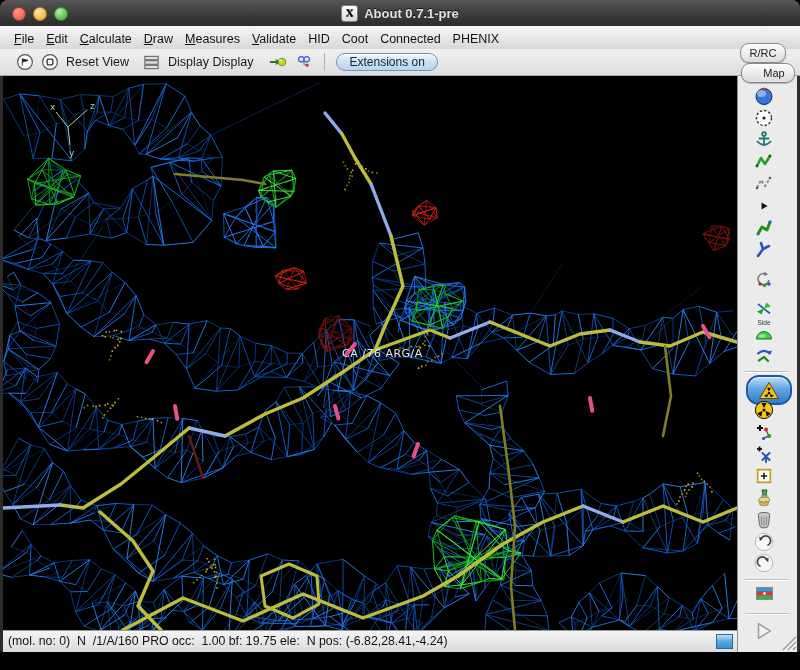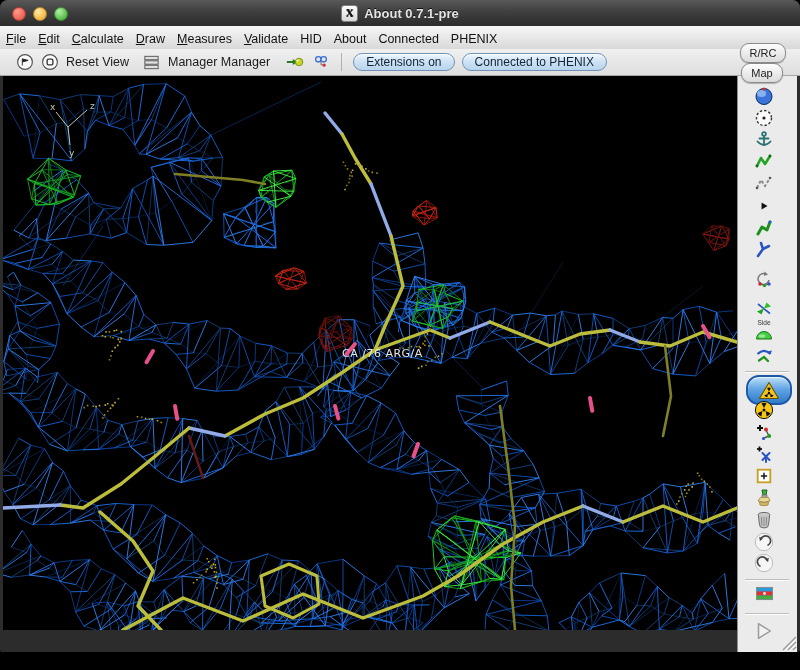--- a/index.html
+++ b/index.html
@@ -16,21 +16,21 @@
   .light.green{background:radial-gradient(circle at 35% 30%,#b8f0a8,#61c454 60%,#44a338);border:1px solid #3d8f32;}
   #title{position:absolute;left:0;top:0;width:100%;height:26px;display:flex;align-items:center;
     justify-content:center;gap:6px;color:#e3e3e3;font-size:13px;font-weight:bold;
     text-shadow:0 -1px 0 #111;}
   #xbadge{display:inline-flex;align-items:center;justify-content:center;width:15px;height:15px;
     background:linear-gradient(#fdfdfd,#d8d8d8);border:1px solid #7e7e7e;border-radius:3px;
     color:#111;font-size:11px;font-weight:bold;font-family:"Liberation Serif",serif;}
   
   #menubar{position:absolute;left:0;top:26px;width:800px;height:26px;
     background:linear-gradient(#f6f6f6,#d6d6d6);border-bottom:1px solid #9c9c9c;
-    display:flex;align-items:center;padding-left:0;box-sizing:border-box;}
+    display:flex;align-items:center;padding-left:8px;box-sizing:border-box;}
   .menu-item{padding:0 6px;font-size:12.5px;color:#111;white-space:nowrap;}
   .mn{text-decoration:underline;}
   
   #toolbar{position:absolute;left:0;top:49px;width:800px;height:27px;
     background:linear-gradient(#f0f0f0,#dedede);border-bottom:1px solid #a6a6a6;
     display:flex;align-items:center;padding-left:16px;box-sizing:border-box;gap:7px;}
   .tb-icon{display:flex;align-items:center;justify-content:center;}
   .tb-label{font-size:12.5px;color:#1a1a1a;white-space:nowrap;}
   .tb-sep{width:1px;height:18px;background:#b0b0b0;margin:0 4px;}
   .pillbtn{border:1px solid #6f93b8;border-radius:10px;padding:1px 12px;font-size:12px;color:#122436;
@@ -76,21 +76,21 @@
   </div>
 
   <div id="menubar">
       <div class="menu-item"><span class="mn">F</span>ile</div>
       <div class="menu-item"><span class="mn">E</span>dit</div>
       <div class="menu-item"><span class="mn">C</span>alculate</div>
       <div class="menu-item"><span class="mn">D</span>raw</div>
       <div class="menu-item"><span class="mn">M</span>easures</div>
       <div class="menu-item"><span class="mn">V</span>alidate</div>
       <div class="menu-item">HID</div>
-      <div class="menu-item">About</div>
+      <div class="menu-item">Coot</div>
       <div class="menu-item">Connected</div>
       <div class="menu-item">PHENIX</div>
     </div>
 
   <div id="toolbar">
     <span class="tb-icon">
         <svg viewBox="0 0 20 20" width="18" height="18">
           <circle cx="10" cy="10" r="8.2" fill="#fbfbfb" stroke="#555" stroke-width="1.3"></circle>
           <path d="M7,14 V6.5 L13.5,8.2 L7,10" fill="#222" stroke="#222" stroke-width="1"></path>
         </svg>
@@ -104,41 +104,40 @@
     <span class="tb-label">Reset View</span>
     <span class="tb-icon" style="margin-left:6px;">
         <svg viewBox="0 0 20 20" width="19" height="19">
           <g fill="#e0e0e0" stroke="#555">
             <rect x="3" y="3.5" width="14" height="3.6"></rect>
             <rect x="3" y="8.2" width="14" height="3.6"></rect>
             <rect x="3" y="12.9" width="14" height="3.6"></rect>
           </g>
         </svg>
       </span>
-    <span class="tb-label">Manager Manager</span>
+    <span class="tb-label">Display Display</span>
     <span class="tb-icon" style="margin-left:8px;">
         <svg viewBox="0 0 22 20" width="20" height="18">
           <line x1="2" y1="10" x2="9" y2="10" stroke="#2a7a2a" stroke-width="2.2"></line>
           <polygon points="8.5,6.8 14,10 8.5,13.2" fill="#2a7a2a"></polygon>
           <circle cx="15.5" cy="10" r="4.2" fill="#c8d428" stroke="#7a8a10"></circle>
           <ellipse cx="14" cy="8.4" rx="1.8" ry="1.2" fill="#eef59a" opacity="0.9"></ellipse>
         </svg>
       </span>
     <span class="tb-icon">
         <svg viewBox="0 0 20 20" width="18" height="18">
           <circle cx="7" cy="7" r="3" fill="#dce8fb" stroke="#3a6ad0" stroke-width="1.4"></circle>
           <circle cx="13" cy="7" r="3" fill="#dce8fb" stroke="#3a6ad0" stroke-width="1.4"></circle>
           <line x1="10" y1="9" x2="10" y2="13" stroke="#777" stroke-width="1.3"></line>
           <line x1="10" y1="13" x2="13.5" y2="13.5" stroke="#777" stroke-width="1.2"></line>
           <circle cx="13.5" cy="13.5" r="1.7" fill="#d03030"></circle>
         </svg>
       </span>
     <span class="tb-sep"></span>
     <span class="pillbtn">Extensions on</span>
-    <span class="pillbtn">Connected to PHENIX</span>
   </div>
 
   <div id="canvas-wrap"><svg width="734" height="554" viewBox="0 0 734 554">
         <rect x="0" y="0" width="734" height="554" fill="#000000"></rect>
         <g>
           <path d="M21.2 60.3L37.1 56.6M80.6 32.6L94.1 36.2M121.7 41.5L135.3 44.5M135.3 44.5L148.5 43.5M174.5 61.8L184.4 67.9M175.5 81.7L219.5 81.3M196.3 74.9L210.1 82.1M59.2 197.8L67.8 205.3M64.0 237.7L122.0 206.6M177.8 268.2L190.2 276.9M191.8 312.2L237.0 260.1M235.9 291.4L252.0 285.2M251.5 300.8L284.4 277.0M101.0 356.0L115.7 358.4M130.0 364.1L143.6 366.2M143.6 366.2L157.2 373.9M245.2 366.8L261.3 364.9M261.3 364.9L272.2 361.7M-5.5 399.7L41.5 372.7M21.2 408.3L33.4 411.8M58.2 426.9L73.6 430.1M90.1 437.4L104.9 445.4M117.8 456.9L133.4 459.0M285.6 522.5L300.6 521.9M405.7 524.0L419.5 525.3M115.9 549.9L126.5 545.5M126.5 545.5L139.5 540.0M153.4 534.8L166.7 526.7M217.6 531.9L233.2 538.8M307.3 550.6L314.2 487.8M580.2 432.7L594.3 440.3M680.2 475.0L702.1 406.4M705.0 449.4L741.0 440.1M375.6 284.5L390.5 233.6M386.3 268.6L402.3 267.2M402.3 267.2L417.2 260.1M464.3 282.6L491.6 232.1M489.8 248.4L504.2 251.8M520.1 261.1L535.2 265.5M610.0 258.7L625.0 261.2M718.3 261.5L734.1 255.4M392.4 180.2L390.8 195.1M478.3 313.9L478.4 327.5M512.6 539.1L505.5 553.9M598.7 539.9L618.1 497.0M671.1 555.3L697.8 522.9M317.5 341.3L363.7 319.7M444.5 420.0L454.6 431.3M452.4 472.9L457.2 486.4M336.4 319.9L320.5 331.2M42.4 501.0L86.8 483.6M132.9 543.3L145.9 549.1M-8.0 206.9L34.9 216.8M33.7 252.4L30.3 264.2M272.9 171.9L260.8 159.9M260.1 170.1L255.1 159.1M233.4 168.0L243.1 158.1M221.1 161.4L237.6 155.1M270.8 127.4L259.9 139.8M459.9 234.8L444.5 232.2M458.0 242.4L443.7 235.6M450.0 249.0L440.1 238.5M412.2 250.4L423.1 239.2M411.7 217.1L422.9 224.2M430.6 208.8L431.4 220.4M480.0 312.0L430.0 262.0" stroke="#0f4fb4" fill="none" stroke-width="0.8" opacity="0.45"></path>
           <path d="M30.1 82.3L36.4 19.8M81.8 73.0L96.1 19.6M163.6 51.9L174.5 61.8M178.9 118.3L168.8 125.4M168.8 125.4L152.7 136.8M117.5 132.0L87.1 157.9M29.8 173.4L39.0 181.5M39.0 181.5L49.0 188.3M106.0 236.6L121.0 238.1M110.2 259.6L153.1 248.9M190.2 276.9L203.0 277.5M350.0 314.8L367.3 250.0M22.8 317.4L35.8 322.9M64.4 374.9L104.8 344.3M272.2 361.7L286.7 348.5M298.6 378.5L296.5 310.8M46.3 424.0L58.2 426.9M104.9 445.4L117.8 456.9M133.4 459.0L150.8 465.0M205.7 502.7L246.3 484.1M252.6 509.6L269.5 515.7M269.5 515.7L285.6 522.5M314.6 530.3L329.9 532.6M360.0 541.9L377.0 539.9M389.1 539.1L405.7 524.0M100.0 559.5L115.9 549.9M111.4 582.6L121.3 529.9M209.7 568.4L251.4 526.2M260.6 561.9L282.4 524.7M273.7 541.6L287.5 537.3M375.7 542.6L411.2 529.0M393.2 535.9L405.9 541.9M500.3 486.0L506.3 437.7M582.3 455.4L613.3 430.0M622.2 455.0L646.8 418.1M700.1 436.2L711.7 437.6M372.1 274.3L386.3 268.6M474.9 252.3L489.8 248.4M547.5 298.5L575.3 238.4M625.0 261.2L639.6 262.9M639.6 262.9L655.0 269.4M670.0 272.4L686.1 266.3M686.1 266.3L703.1 265.7M703.1 265.7L718.3 261.5M398.8 210.1L394.2 224.6M478.4 327.5L481.7 339.5M481.7 339.5L488.4 353.5M503.7 394.0L501.6 408.7M514.5 479.7L512.4 494.6M512.0 509.4L507.0 524.3M562.9 553.5L572.0 546.8M609.0 532.1L619.8 520.3M719.2 532.3L736.0 520.4M349.2 347.4L364.6 352.6M364.6 352.6L380.4 359.2M354.3 376.3L400.9 354.9M393.4 369.1L402.5 378.3M454.6 459.3L452.4 472.9M354.0 264.1L378.3 312.2M46.4 492.2L59.4 501.3M84.3 515.5L95.7 528.5M30.3 264.2L23.3 278.5" stroke="#0a3a8c" fill="none" stroke-width="0.8" opacity="0.45"></path>
           <path d="M37.1 56.6L53.3 47.5M53.3 47.5L63.9 46.5M135.5 140.6L119.7 142.8M103.3 143.1L87.8 149.1M87.8 149.1L72.6 140.8M42.2 126.3L30.8 115.1M49.0 188.3L59.2 197.8M67.8 205.3L79.6 216.8M121.0 238.1L135.9 250.5M203.0 277.5L218.6 289.5M301.3 305.4L323.4 254.5M343.5 277.9L357.7 282.4M12.6 309.7L22.8 317.4M48.6 336.6L59.4 345.4M111.5 371.9L150.0 342.3M157.2 373.9L172.2 376.7M33.4 411.8L46.3 424.0M17.6 442.8L67.3 409.7M73.6 430.1L90.1 437.4M149.9 505.4L200.7 469.8M377.0 539.9L389.1 539.1M401.2 568.5L407.5 491.0M432.6 519.1L446.0 508.9M446.0 508.9L457.7 504.8M192.5 530.3L206.0 531.2M233.2 538.8L246.5 542.4M287.5 537.3L299.5 535.6M314.0 524.4L326.5 518.9M366.8 525.3L380.1 530.5M472.8 524.9L476.6 476.4M495.4 479.1L507.3 470.1M507.3 470.1L521.5 460.8M521.5 460.8L537.2 454.4M685.0 439.6L700.1 436.2M423.0 280.9L441.6 226.6M445.2 253.0L460.2 250.4M565.2 269.3L580.2 263.3M580.2 263.3L595.0 261.1M386.6 164.0L392.4 180.2M370.5 208.7L397.5 241.1M453.3 319.8L498.9 336.0M510.4 435.3L514.6 450.4M514.6 450.4L513.8 464.9M507.0 524.3L512.6 539.1M626.4 550.5L666.2 521.8M690.3 543.2L705.3 537.6M335.8 338.0L349.2 347.4M393.9 393.3L438.7 383.4M437.3 406.6L444.5 420.0M427.6 412.5L482.7 423.0M428.3 446.4L474.6 472.3M332.6 297.4L327.6 340.8M-6.3 497.2L38.0 479.9M72.5 535.8L122.7 507.0M95.7 528.5L107.8 533.2M121.5 539.0L132.9 543.3M19.2 226.0L27.3 239.8M23.3 278.5L24.9 289.7M24.9 289.7L23.1 303.0M206.0 60.0L318.0 6.0" stroke="#1560d2" fill="none" stroke-width="0.8" opacity="0.45"></path>
           <path d="M63.9 46.5L80.6 32.6M94.1 36.2L107.8 35.9M107.8 35.9L121.7 41.5M106.1 49.6L140.5 8.4M148.5 43.5L163.6 51.9M184.4 67.9L196.3 74.9M210.1 82.1L198.4 94.7M198.4 94.7L188.6 106.4M188.6 106.4L178.9 118.3M72.6 140.8L57.9 133.2M85.7 117.1L25.8 161.9M16.2 160.2L29.8 173.4M40.1 197.5L88.2 185.0M95.1 224.6L106.0 236.6M135.9 250.5L149.0 256.4M164.2 262.2L177.8 268.2M218.6 289.5L235.9 291.4M268.0 287.8L283.9 288.0M283.9 288.0L299.9 286.9M0.2 304.1L12.6 309.7M59.4 345.4L73.1 351.7M115.7 358.4L130.0 364.1M172.2 376.7L184.1 374.0M230.6 370.5L245.2 366.8M286.7 348.5L300.2 347.4M12.7 399.4L21.2 408.3M67.5 447.1L113.2 427.4M150.8 465.0L161.5 479.4M243.9 540.2L295.7 484.9M300.6 521.9L314.6 530.3M340.5 550.5L369.1 515.9M419.5 525.3L432.6 519.1M147.4 556.6L161.2 513.6M166.7 526.7L180.0 524.8M180.7 535.5L216.5 497.3M380.1 530.5L393.2 535.9M405.9 541.9L420.2 546.7M470.6 496.6L482.1 485.6M537.2 454.4L552.0 450.9M547.7 480.0L553.9 417.3M552.0 450.9L563.6 446.6M594.3 440.3L610.3 441.7M610.3 441.7L624.3 445.4M501.1 262.0L543.3 239.8M598.8 278.1L626.3 252.7M692.5 299.9L713.7 236.2M394.2 224.6L387.6 237.7M387.6 237.7L382.2 251.8M475.9 357.5L520.7 374.9M498.5 379.8L503.7 394.0M507.7 421.7L510.4 435.3M512.4 494.6L512.0 509.4M489.4 523.8L545.9 554.7M572.0 546.8L584.1 542.1M596.1 535.7L609.0 532.1M647.7 529.9L661.3 538.0M661.3 538.0L676.5 540.8M676.5 540.8L690.3 543.2M415.6 384.5L429.2 392.5M454.6 431.3L452.8 445.8M452.8 445.8L454.6 459.3M457.2 486.4L459.0 500.0M366.3 286.9L353.3 299.0M8.3 471.1L23.4 476.6M34.0 484.7L46.4 492.2M72.9 508.7L84.3 515.5M5.3 272.8L34.6 306.9M241.0 169.6L246.5 158.8M220.6 137.8L237.3 144.5M232.8 141.4L242.8 146.1M431.0 254.5L431.6 241.0M397.9 244.3L416.6 236.4M403.0 237.1L419.0 233.2M411.6 200.3L422.8 216.7M443.0 209.3L437.0 220.7M456.6 206.6L443.1 219.5M100.0 150.0L60.0 210.0" stroke="#1e6fe4" fill="none" stroke-width="0.8" opacity="0.45"></path>
           <path d="M136.2 78.0L188.5 36.3M150.0 100.1L143.6 168.5M119.7 142.8L103.3 143.1M79.6 216.8L95.1 224.6M149.0 256.4L164.2 262.2M252.0 285.2L268.0 287.8M314.8 291.0L329.2 289.2M329.2 289.2L343.5 277.9M357.7 282.4L371.8 275.8M86.8 353.0L101.0 356.0M152.0 392.3L194.2 344.6M184.1 374.0L200.0 385.4M215.8 375.6L230.6 370.5M300.2 347.4L309.6 337.3M-0.7 392.2L12.7 399.4M110.1 473.1L162.7 438.7M179.1 484.1L194.7 484.8M194.7 484.8L209.2 491.2M225.1 498.3L240.1 503.2M240.1 503.2L252.6 509.6M291.8 547.9L334.9 514.6M329.9 532.6L344.1 536.0M139.5 540.0L153.4 534.8M246.5 542.4L260.1 548.9M260.1 548.9L273.7 541.6M299.5 535.6L314.0 524.4M458.2 506.7L470.6 496.6M563.6 446.6L580.2 432.7M624.3 445.4L640.0 455.3M657.0 450.8L670.4 444.8M670.4 444.8L685.0 439.6M722.1 444.5L732.3 450.8M417.2 260.1L431.6 258.7M460.2 250.4L474.9 252.3M535.2 265.5L550.2 269.0M637.6 273.9L670.0 242.3M376.3 167.1L422.0 187.9M390.8 195.1L398.8 210.1M486.9 397.2L541.5 415.4M478.1 442.6L521.5 465.0M513.8 464.9L514.5 479.7M584.1 542.1L596.1 535.7M633.9 529.3L647.7 529.9M705.3 537.6L719.2 532.3M320.9 331.2L335.8 338.0M402.5 378.3L415.6 384.5M429.2 392.5L437.3 406.6M353.3 299.0L350.1 311.1M110.4 559.2L148.7 542.7M4.5 200.6L9.8 213.7M272.6 155.7L260.7 152.6M253.4 171.3L252.1 159.6M241.8 131.1L246.8 141.5M253.8 121.4L252.3 137.1M263.7 121.5L256.7 137.2M270.6 145.6L259.8 148.0M424.2 254.5L428.5 241.0M401.2 233.1L418.1 231.4M403.2 224.8L419.1 227.7M461.7 210.8L445.3 221.4M462.8 225.0L445.9 227.7" stroke="#2f80ee" fill="none" stroke-width="0.8" opacity="0.45"></path>
@@ -417,16 +416,20 @@
       </div>
       <div class="side-sep" style="top: 537px;"></div>
       <div class="side-icon" style="top: 544px;">
         <svg viewBox="0 0 24 24" width="24" height="24">
           <polygon points="6,4 19,12 6,20" fill="#f2f2f2" stroke="#9a9a9a" stroke-width="1.6" stroke-linejoin="round"></polygon>
         </svg>
       </div>
     </div>
 
   <div class="corner-btn" id="rrc-btn" style="left:740px;top:43px;width:44px;">R/RC</div>
-  <div class="corner-btn" id="map-btn" style="left:741px;top:63px;width:40px;">Map</div>
-
+  <div class="corner-btn" id="map-btn" style="left:741px;top:63px;width:40px;padding-left:12px;">Map</div>
+
+  <div id="statusbar">
+    <span id="status-text">(mol. no: 0)  N  /1/A/160 PRO occ:  1.00 bf: 19.75 ele:  N pos: (-6.82,28.41,-4.24)</span>
+    <span id="status-swatch"></span>
+  </div>
 
 </div>
 
 </body></html>

